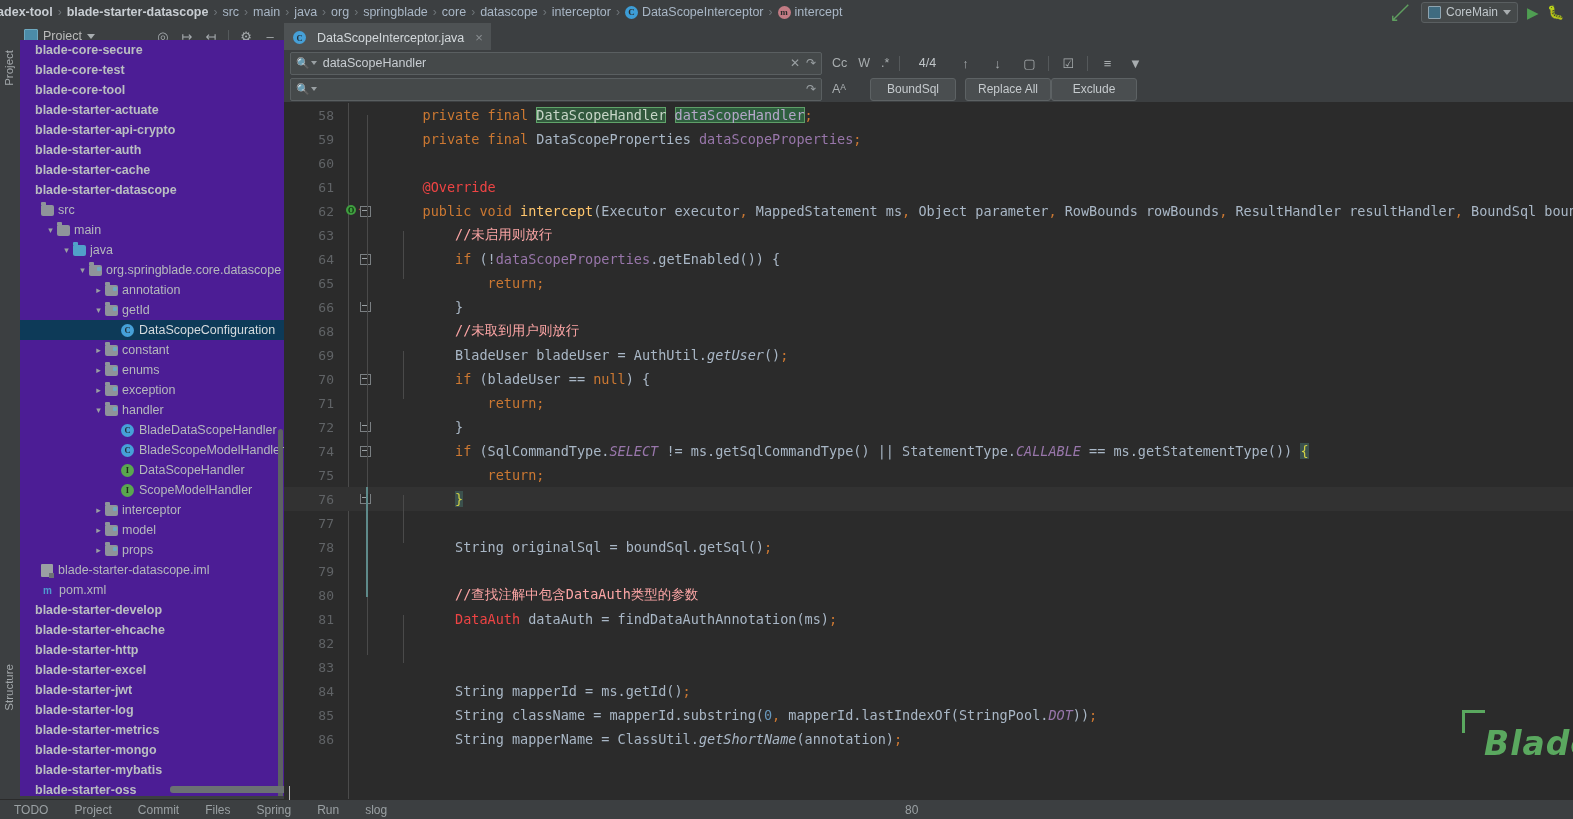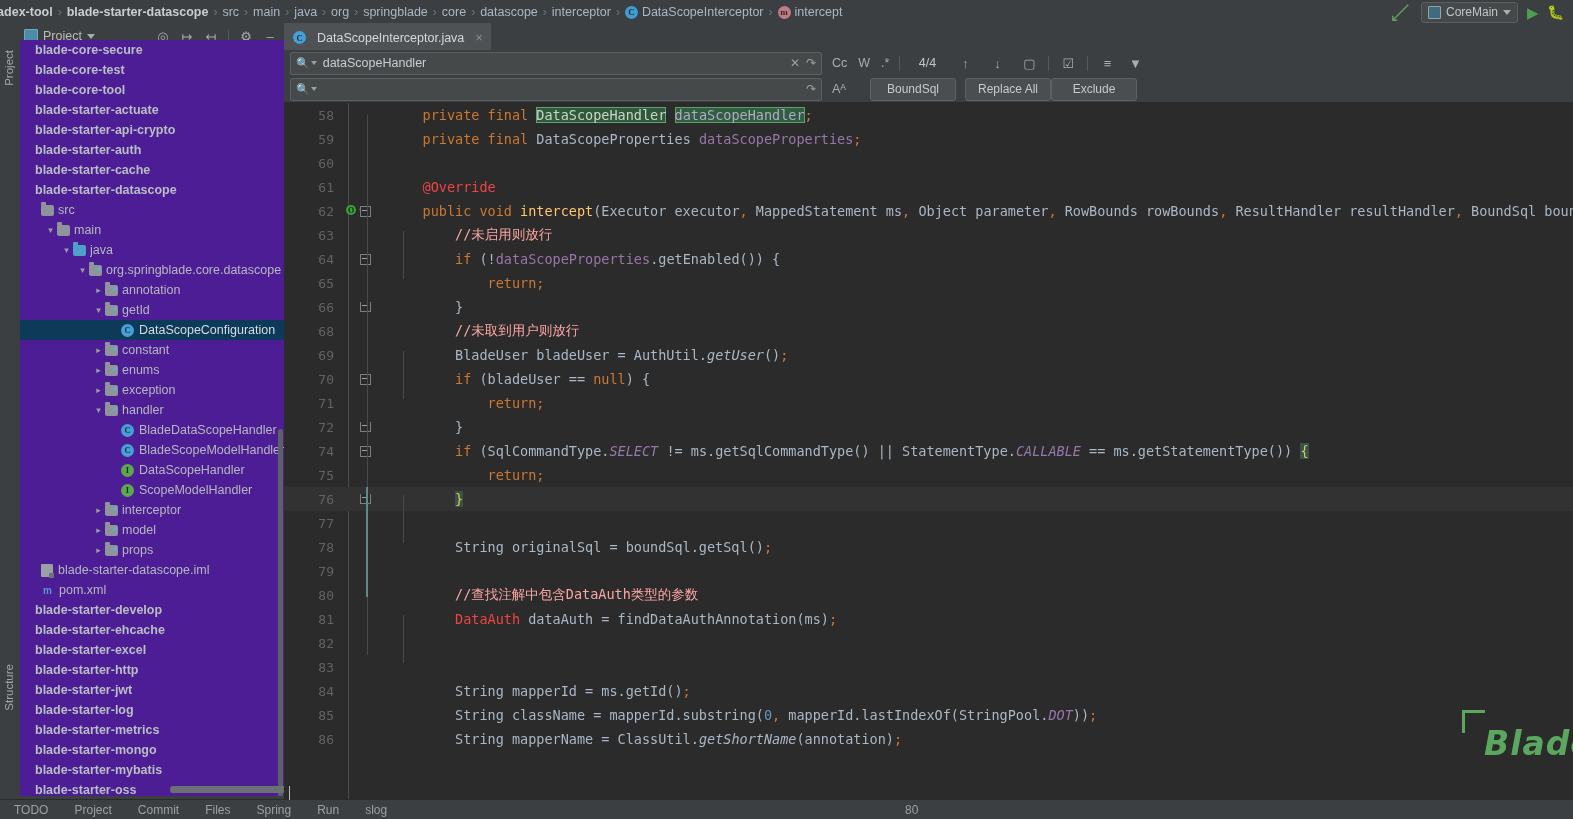--- a/index.html
+++ b/index.html
@@ -389,25 +389,25 @@
       <div class="trow module">
         <span class="arrow none"></span>
         <span class="tlabel">blade-starter-develop</span>
       </div>
       <div class="trow module">
         <span class="arrow none"></span>
         <span class="tlabel">blade-starter-ehcache</span>
       </div>
       <div class="trow module">
         <span class="arrow none"></span>
+        <span class="tlabel">blade-starter-http</span>
+      </div>
+      <div class="trow module">
+        <span class="arrow none"></span>
         <span class="tlabel">blade-starter-excel</span>
-      </div>
-      <div class="trow module">
-        <span class="arrow none"></span>
-        <span class="tlabel">blade-starter-http</span>
       </div>
       <div class="trow module">
         <span class="arrow none"></span>
         <span class="tlabel">blade-starter-jwt</span>
       </div>
       <div class="trow module">
         <span class="arrow none"></span>
         <span class="tlabel">blade-starter-log</span>
       </div>
       <div class="trow module">

